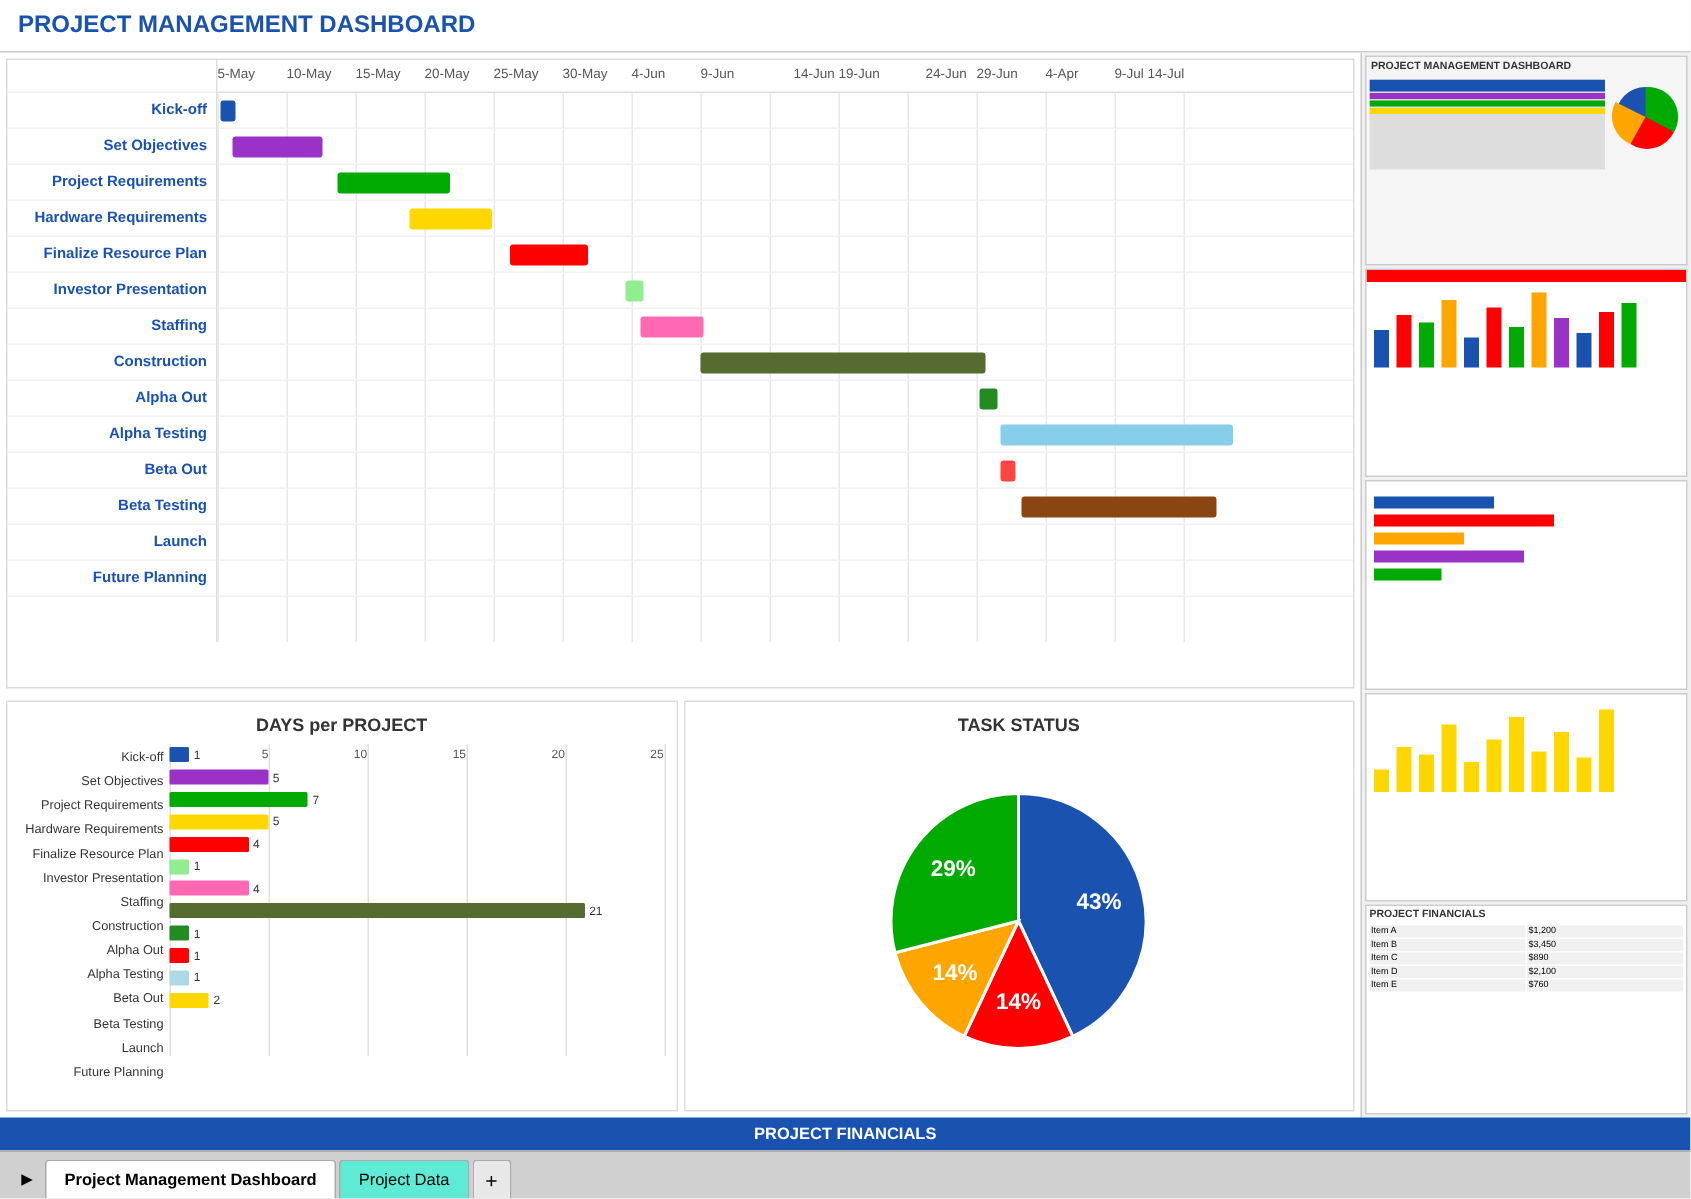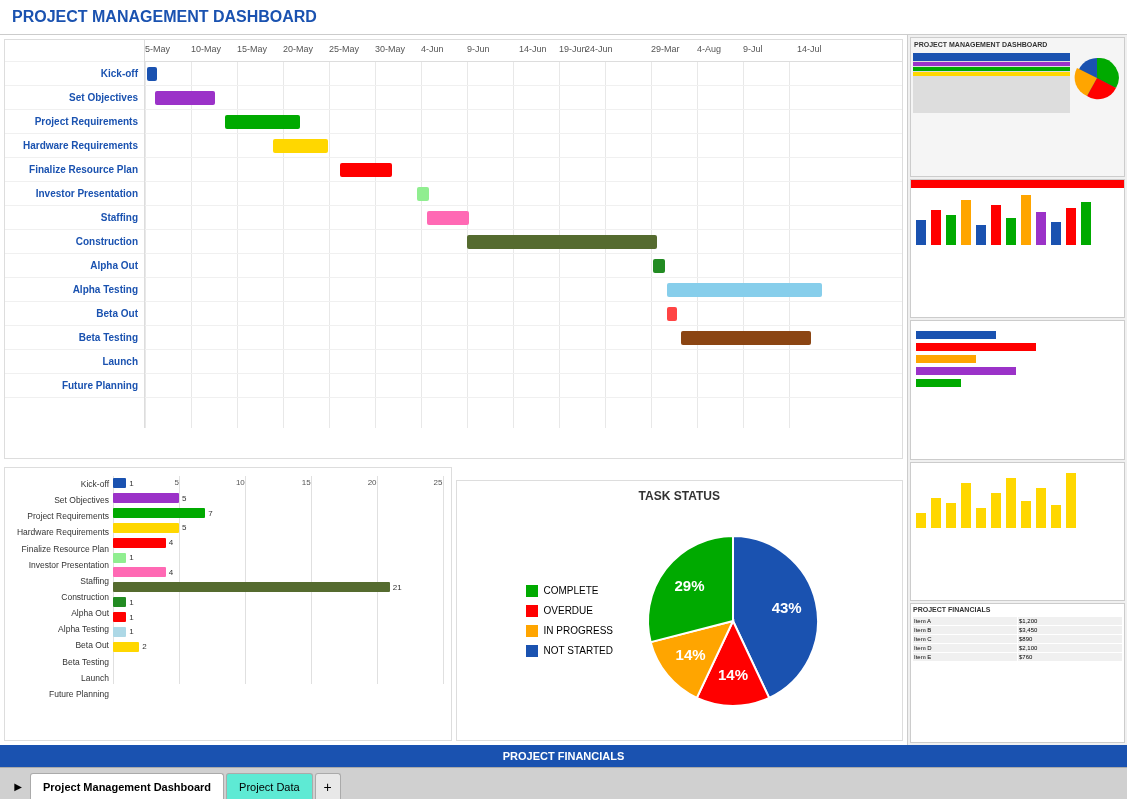--- a/index.html
+++ b/index.html
@@ -167,21 +167,20 @@
     }
 
     .pie-chart-section {
       flex: 1;
       background: #fff;
       border: 1px solid #ddd;
       padding: 8px;
       display: flex;
       flex-direction: column;
       align-items: center;
-      margin-top: 13px;
     }
 
     .chart-title {
       font-size: 12px;
       font-weight: bold;
       text-align: center;
       margin-bottom: 6px;
       color: #333;
     }
 
@@ -377,27 +376,27 @@
 
             <div class="gantt-date-header">
               <span class="gantt-date-label" style="left:0px">5-May</span>
               <span class="gantt-date-label" style="left:46px">10-May</span>
               <span class="gantt-date-label" style="left:92px">15-May</span>
               <span class="gantt-date-label" style="left:138px">20-May</span>
               <span class="gantt-date-label" style="left:184px">25-May</span>
               <span class="gantt-date-label" style="left:230px">30-May</span>
               <span class="gantt-date-label" style="left:276px">4-Jun</span>
               <span class="gantt-date-label" style="left:322px">9-Jun</span>
-              <span class="gantt-date-label" style="left:374px">14-Jun</span>
+              <span class="gantt-date-label" style="left:384px">14-Jun</span>
               <span class="gantt-date-label" style="left:414px">19-Jun</span>
-              <span class="gantt-date-label" style="left:440px">24-Jun</span>
-              <span class="gantt-date-label" style="left:506px">29-Mar</span>
-              <span class="gantt-date-label" style="left:552px">4-Aug</span>
+              <span class="gantt-date-label" style="left:472px">24-Jun</span>
+              <span class="gantt-date-label" style="left:506px">29-Jun</span>
+              <span class="gantt-date-label" style="left:552px">4-Apr</span>
               <span class="gantt-date-label" style="left:598px">9-Jul</span>
-              <span class="gantt-date-label" style="left:652px">14-Jul</span>
+              <span class="gantt-date-label" style="left:620px">14-Jul</span>
             </div>
 
             <div class="gantt-grid">
               <div class="gantt-vline" style="left:0px"></div>
               <div class="gantt-vline" style="left:46px"></div>
               <div class="gantt-vline" style="left:92px"></div>
               <div class="gantt-vline" style="left:138px"></div>
               <div class="gantt-vline" style="left:184px"></div>
               <div class="gantt-vline" style="left:230px"></div>
               <div class="gantt-vline" style="left:276px"></div>
@@ -464,20 +463,21 @@
               <div class="gantt-row">
               </div>
             </div>
           </div>
         </div>
       </div>
 
       <div class="bottom-charts">
 
         <div class="bar-chart-section">
+          <div class="chart-title">DAYS per PROJECT</div>
           <div class="bar-chart-container">
             <div class="bar-labels">
               <div class="bar-label">Kick-off</div>
               <div class="bar-label">Set Objectives</div>
               <div class="bar-label">Project Requirements</div>
               <div class="bar-label">Hardware Requirements</div>
               <div class="bar-label">Finalize Resource Plan</div>
               <div class="bar-label">Investor Presentation</div>
               <div class="bar-label">Staffing</div>
               <div class="bar-label">Construction</div>
@@ -555,38 +555,20 @@
                 <span class="axis-label">20</span>
                 <span class="axis-label">25</span>
               </div>
             </div>
           </div>
         </div>
 
         <div class="pie-chart-section">
           <div class="chart-title">TASK STATUS</div>
           <div class="pie-wrapper">
-            <div class="legend">
-              <div class="legend-item">
-                <div class="legend-color" style="background:#00aa00"></div>
-                <span>COMPLETE</span>
-              </div>
-              <div class="legend-item">
-                <div class="legend-color" style="background:#ff0000"></div>
-                <span>OVERDUE</span>
-              </div>
-              <div class="legend-item">
-                <div class="legend-color" style="background:#ffa500"></div>
-                <span>IN PROGRESS</span>
-              </div>
-              <div class="legend-item">
-                <div class="legend-color" style="background:#1a52b0"></div>
-                <span>NOT STARTED</span>
-              </div>
-            </div>
             <svg width="200" height="200" viewBox="-1 -1 2 2" style="overflow:visible">
 
             <path d="M 0 0 L 5.204748896376251e-17 -0.85 A 0.85 0.85 0 0 1 0.36191239783031187 0.7691029945961165 Z" fill="#1a52b0" stroke="#fff" stroke-width="0.02"></path>
                 <text x="0.5367542190663112" y="-0.11997878276809845" text-anchor="middle" dominant-baseline="middle" font-size="0.15" fill="#fff" font-weight="bold">43%</text>
                 <path d="M 0 0 L 0.36191239783031187 0.7691029945961165 A 0.85 0.85 0 0 1 -0.3619123978303118 0.7691029945961165 Z" fill="#ff0000" stroke="#fff" stroke-width="0.02"></path>
                 <text x="3.367778697655222e-17" y="0.55" text-anchor="middle" dominant-baseline="middle" font-size="0.15" fill="#fff" font-weight="bold">14%</text>
                 <path d="M 0 0 L -0.3619123978303118 0.7691029945961165 A 0.85 0.85 0 0 1 -0.8232956869593365 0.2113864040901262 Z" fill="#ffa500" stroke="#fff" stroke-width="0.02"></path>
                 <text x="-0.4237822835266842" y="0.35058319436177926" text-anchor="middle" dominant-baseline="middle" font-size="0.15" fill="#fff" font-weight="bold">14%</text>
                 <path d="M 0 0 L -0.8232956869593365 0.2113864040901262 A 0.85 0.85 0 0 1 -1.5614246689128752e-16 -0.85 Z" fill="#00aa00" stroke="#fff" stroke-width="0.02"></path>
                 <text x="-0.4345852568066295" y="-0.33709887950913736" text-anchor="middle" dominant-baseline="middle" font-size="0.15" fill="#fff" font-weight="bold">29%</text>

